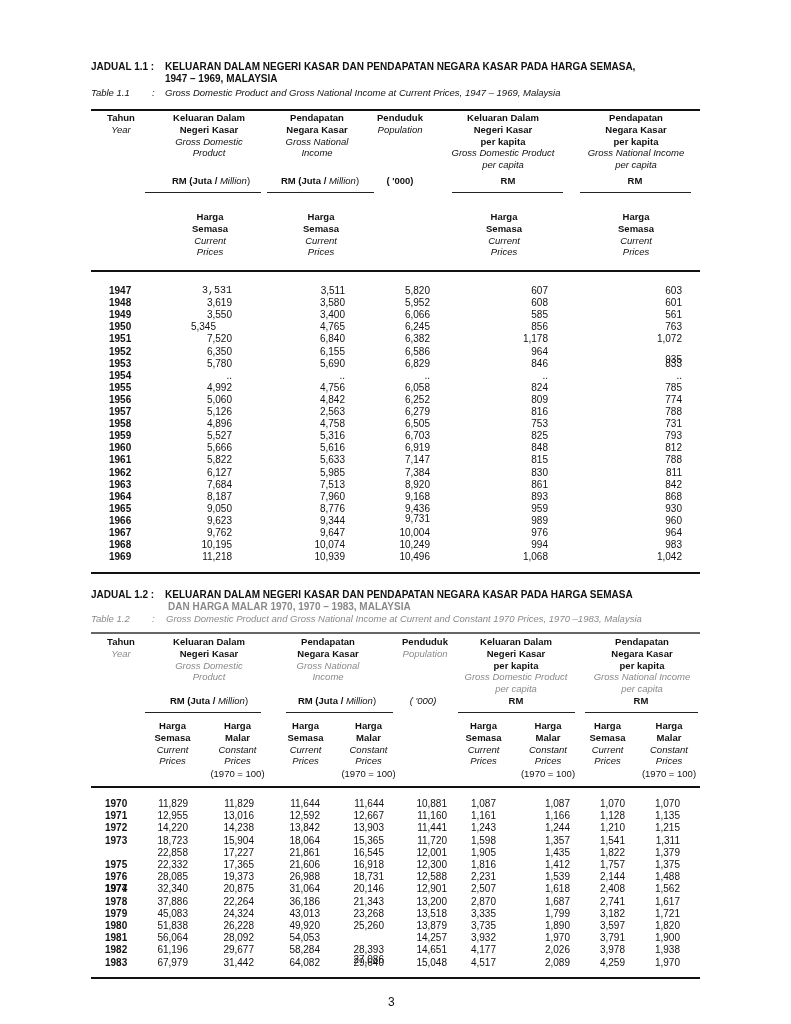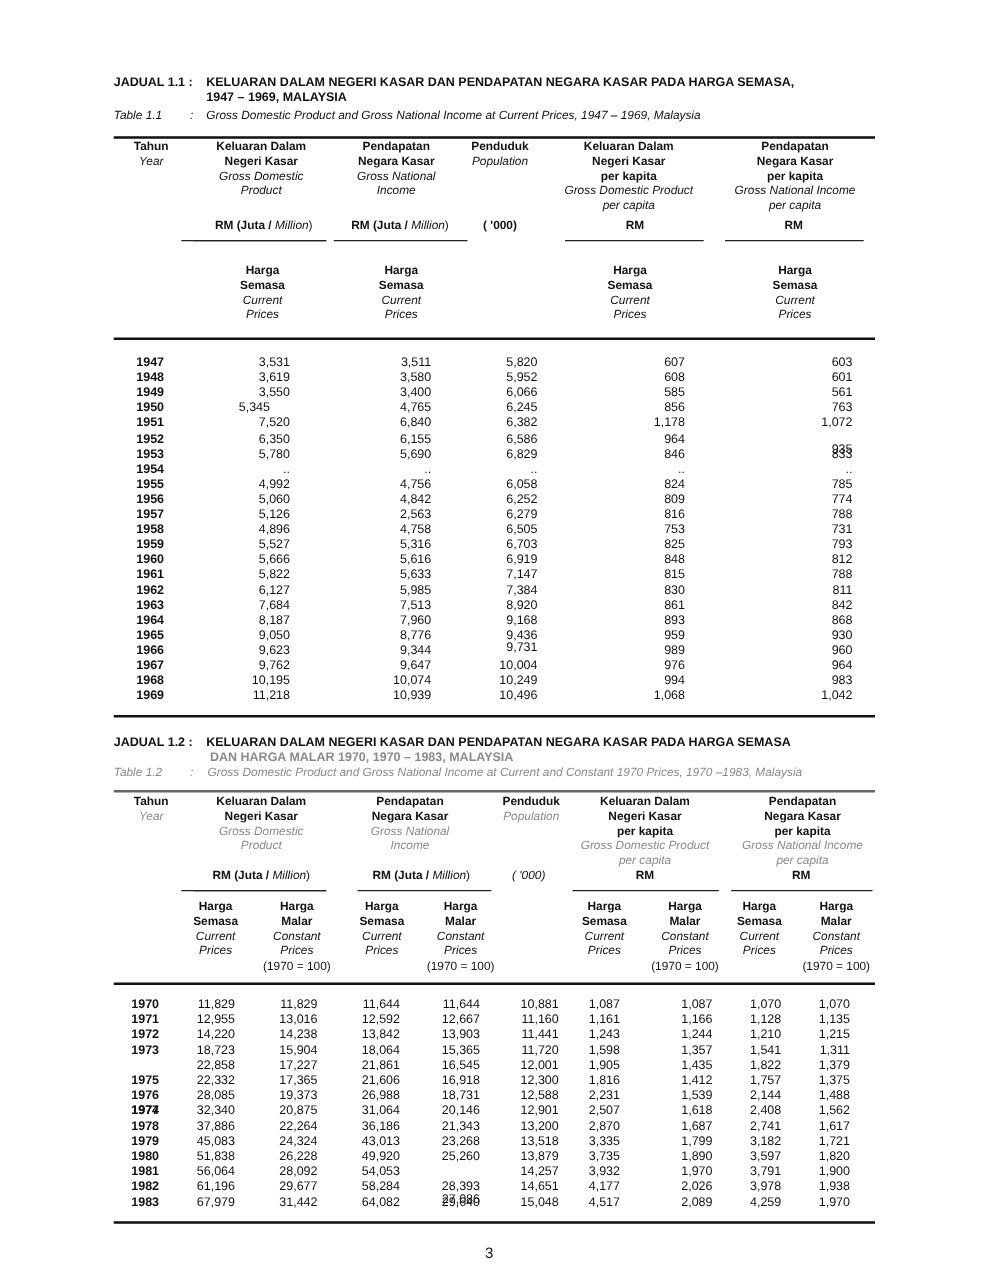--- a/index.html
+++ b/index.html
@@ -100,21 +100,21 @@
   <div><b>Harga</b></div>
     <div><b>Semasa</b></div>
   <div><i>Current</i></div>
     <div><i>Prices</i></div>
 </div>
 
 <div class="rule" style="left:91px;width:609px;top:270px;"></div>
 
 <div id="t1-body">
     <div class="yr" style="left: 109px; top: 285px;">1947</div>
-    <div class="num" style="left: 152px; width: 80px; top: 285px;">3,531</div>
+    <div class="num" style="left: 152px; width: 80px; top: 285px; font-family: Liberation Mono, monospace;">3,531</div>
     <div class="num" style="left: 265px; width: 80px; top: 285px;">3,511</div>
     <div class="num" style="left: 350px; width: 80px; top: 285px;">5,820</div>
     <div class="num" style="left: 468px; width: 80px; top: 285px;">607</div>
     <div class="num" style="left: 602px; width: 80px; top: 285px;">603</div>
     <div class="yr" style="left: 109px; top: 297.1px;">1948</div>
     <div class="num" style="left: 152px; width: 80px; top: 297.1px;">3,619</div>
     <div class="num" style="left: 265px; width: 80px; top: 297.1px;">3,580</div>
     <div class="num" style="left: 350px; width: 80px; top: 297.1px;">5,952</div>
     <div class="num" style="left: 468px; width: 80px; top: 297.1px;">608</div>
     <div class="num" style="left: 602px; width: 80px; top: 297.1px;">601</div>

